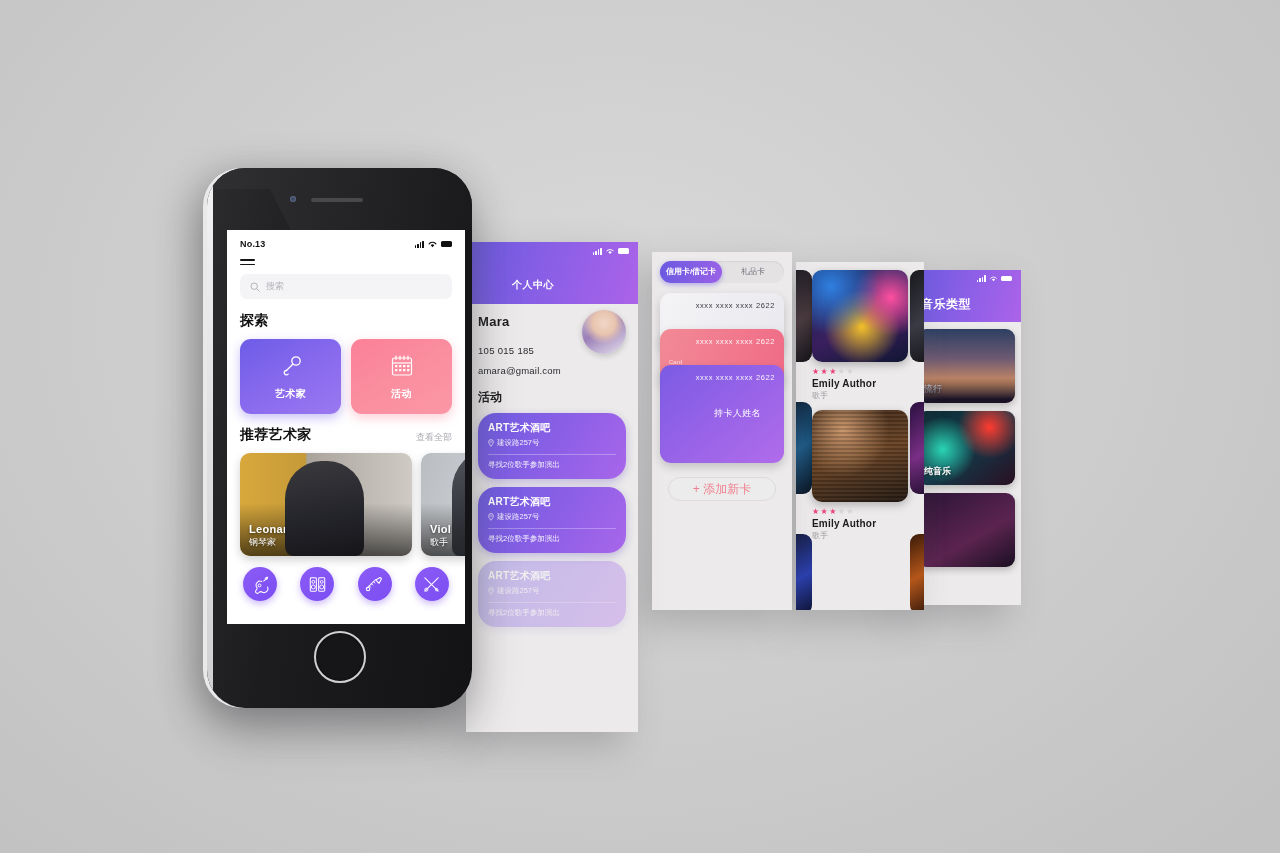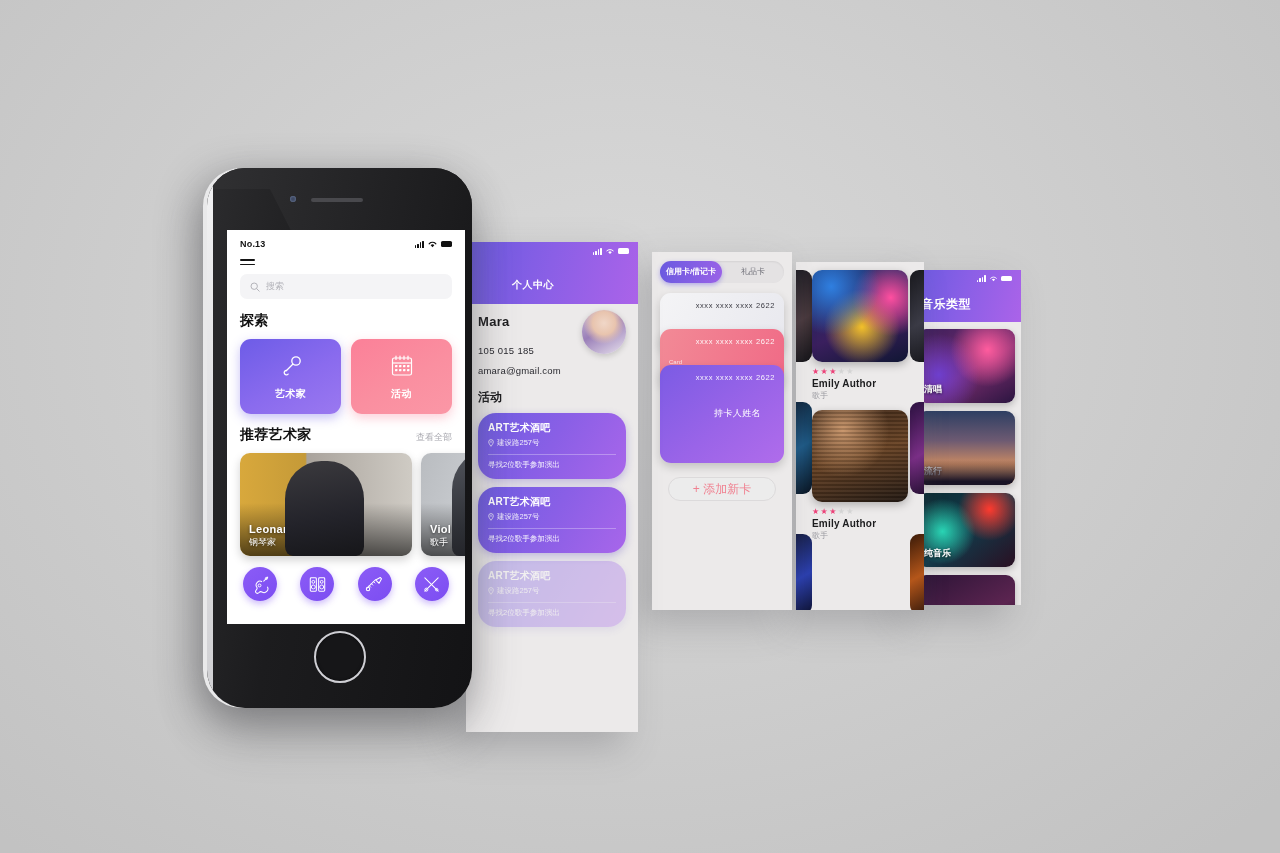--- a/index.html
+++ b/index.html
@@ -279,23 +279,20 @@
           </span>
         <svg class="sb-ico" width="9" height="7" viewBox="0 0 9 7">
             <path d="M4.5 6.3 2.9 4.6a2.3 2.3 0 0 1 3.2 0z" fill="#fff"></path>
             <path d="M1.6 3.3a4.2 4.2 0 0 1 5.8 0" stroke="#fff" stroke-width=".9" fill="none" stroke-linecap="round"></path>
           </svg>
         <span class="batt"></span>
       </div>
       <div class="scr-title">音乐类型</div>
     </div>
     <div class="genre-list">
-      <div class="genre-card g1">
-        <span class="gl">清唱</span>
-      </div>
       <div class="genre-card g2">
         <span class="gl">流行</span>
       </div>
       <div class="genre-card g3">
         <span class="gl">纯音乐</span>
       </div>
       <div class="genre-card g4">
         <span class="gl"></span>
       </div>
     </div>

